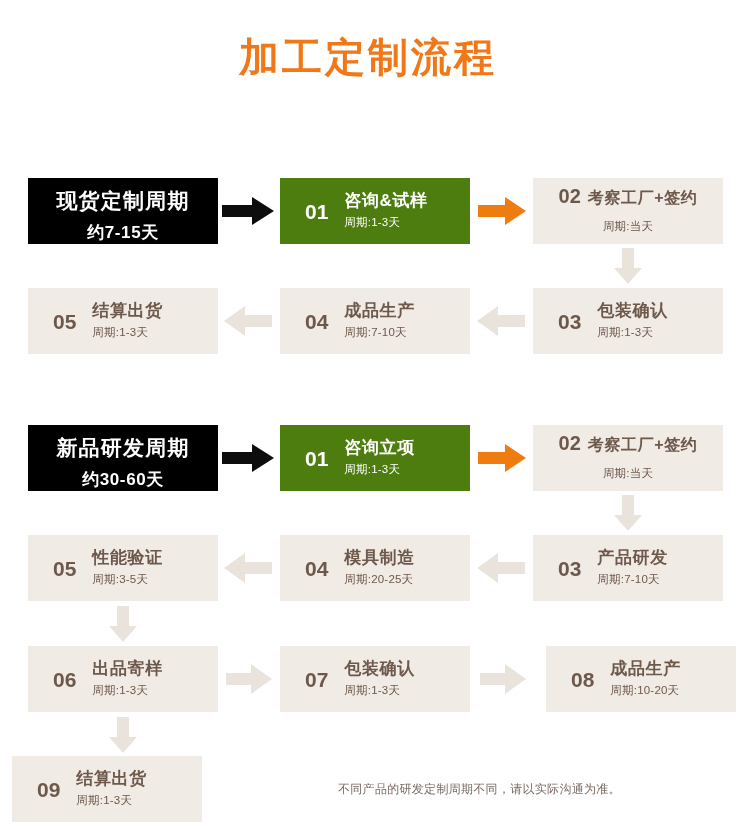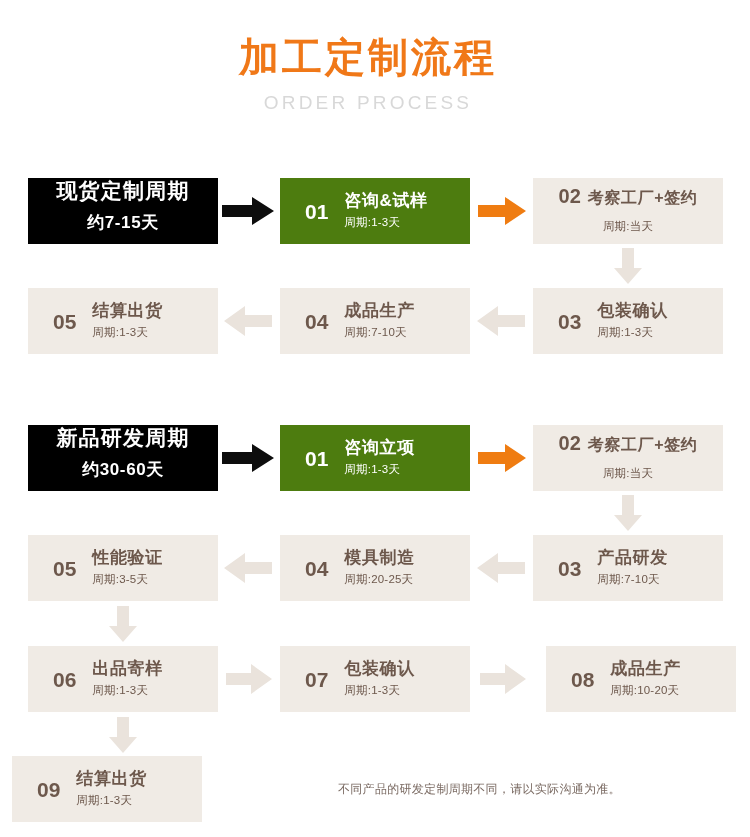--- a/index.html
+++ b/index.html
@@ -115,21 +115,21 @@
   .card-inner.center .card-sub {
     text-align: center;
     margin-top: 10px;
   }
 
   
   .black-inner {
     display: flex;
     flex-direction: column;
     align-items: center;
-    justify-content: flex-start;
+    justify-content: flex-end;
     height: 100%;
     color: #ffffff;
   }
   .black-title {
     font-size: 21px;
     font-weight: bold;
     letter-spacing: 1.2px;
     line-height: 1.2;
   }
   .black-sub {
@@ -154,21 +154,20 @@
     white-space: nowrap;
   }
 </style>
 </head>
 <body>
 
 <div class="page">
 
   <div class="header">
     <div class="title-cn">加工定制流程</div>
-    <div class="title-en">ORDER PROCESS</div>
   </div>
 
   <div class="box black" style="left:28px; top:178px;">
     <div class="black-inner">
       <div class="black-title">现货定制周期</div>
       <div class="black-sub">约7-15天</div>
     </div>
   </div>
 
   <div class="arrow" style="left:222px; top:196px;">

